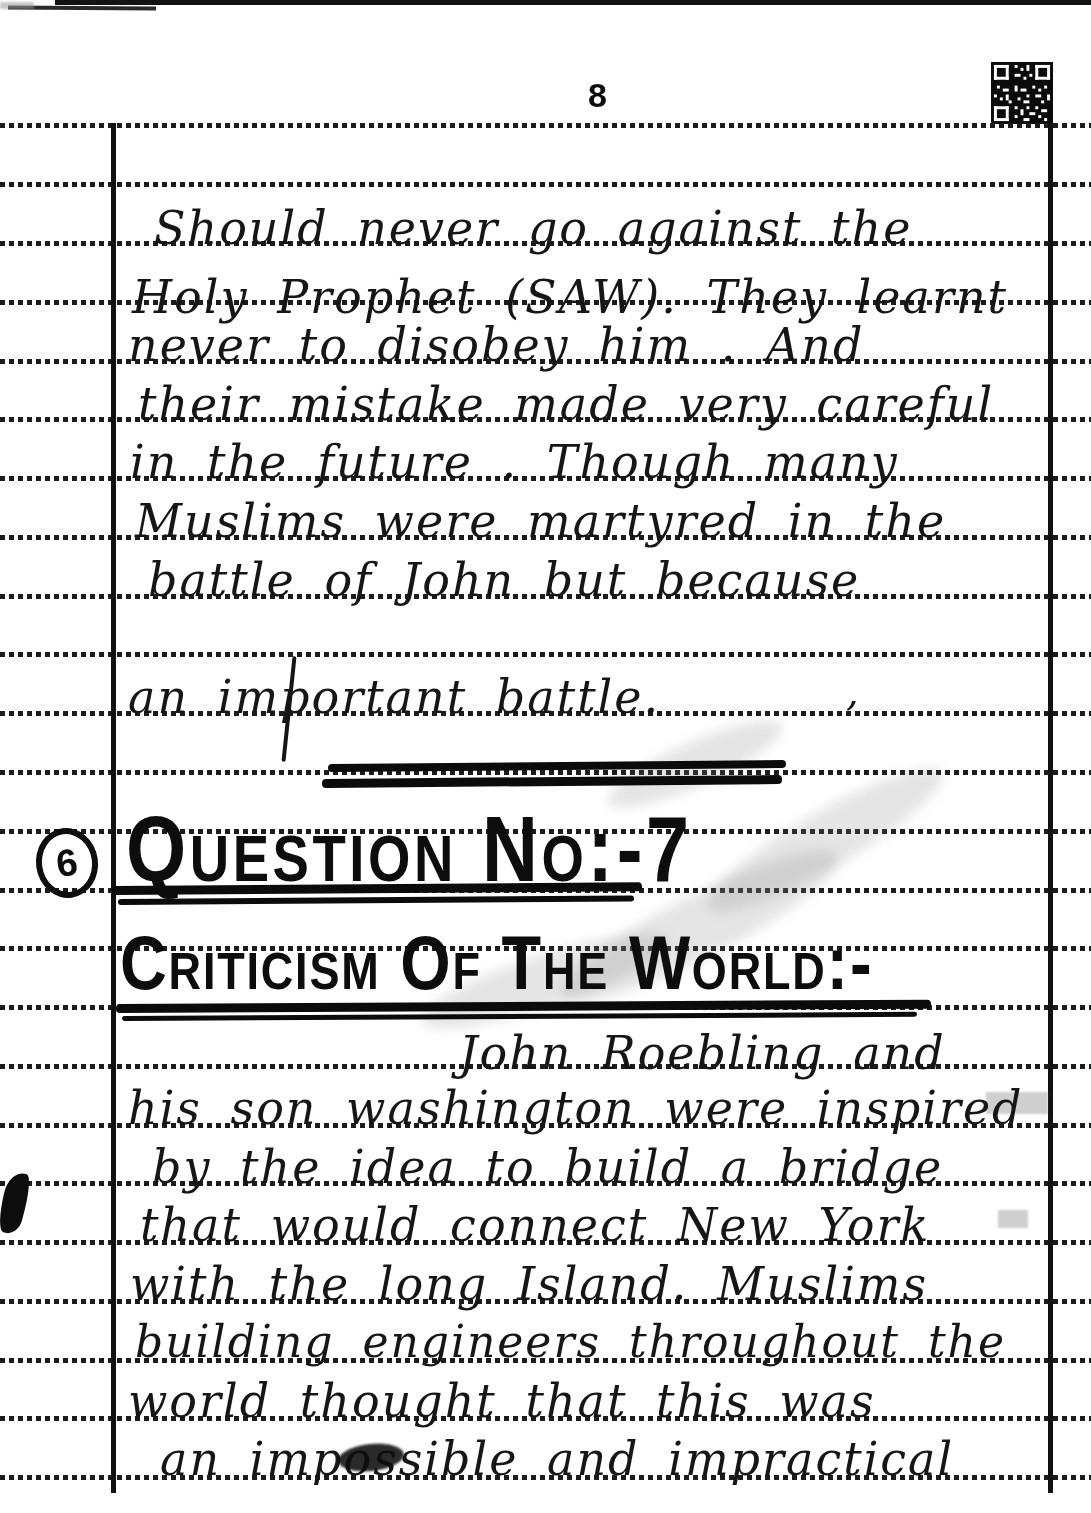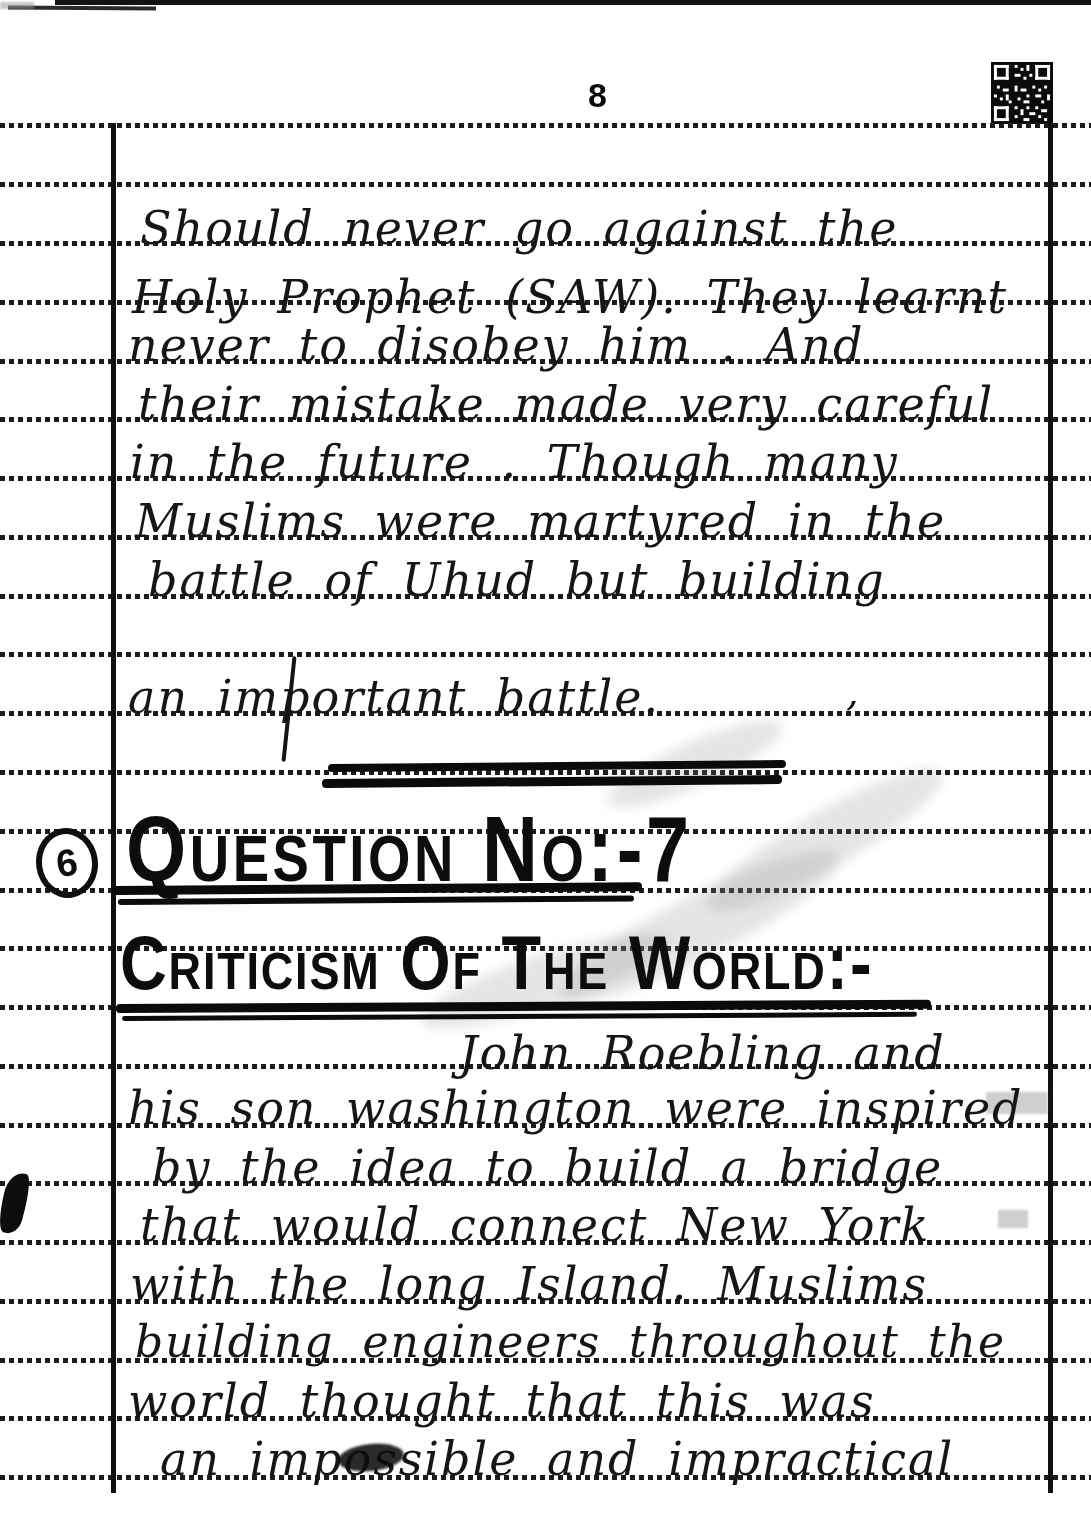--- a/index.html
+++ b/index.html
@@ -169,27 +169,27 @@
   <div class="vline left"></div>
   <div class="vline right"></div>
 
   <div class="ghost g1"></div>
   <div class="ghost g2"></div>
   <div class="ghost g3"></div>
   <div class="ghost g4"></div>
   <div class="smudge s1"></div>
   <div class="smudge s2"></div>
 
-  <div class="hw" style="left:140px;top:205px">Should never go against the</div>
+  <div class="hw" style="left:154px;top:205px">Should never go against the</div>
   <div class="hw" style="left:132px;top:274px">Holy Prophet (SAW). They learnt</div>
   <div class="hw" style="left:128px;top:322px">never to disobey him .  And</div>
   <div class="hw" style="left:138px;top:381px">their mistake made very careful</div>
   <div class="hw" style="left:130px;top:439px">in the future . Though many</div>
   <div class="hw" style="left:135px;top:498px">Muslims were martyred in the</div>
-  <div class="hw" style="left:148px;top:557px">battle of Uhud but building</div>
+  <div class="hw" style="left:148px;top:557px">battle of John but because</div>
   <div class="hw" style="left:128px;top:674px">an important battle.</div>
   <div class="stray" style="left:846px;top:668px">,</div>
   <div class="descender"></div>
 
   <div class="bar divider1"></div>
   <div class="bar divider2"></div>
 
   <div class="circnum">6</div>
 
   <div class="head q">Question No:-7</div>

